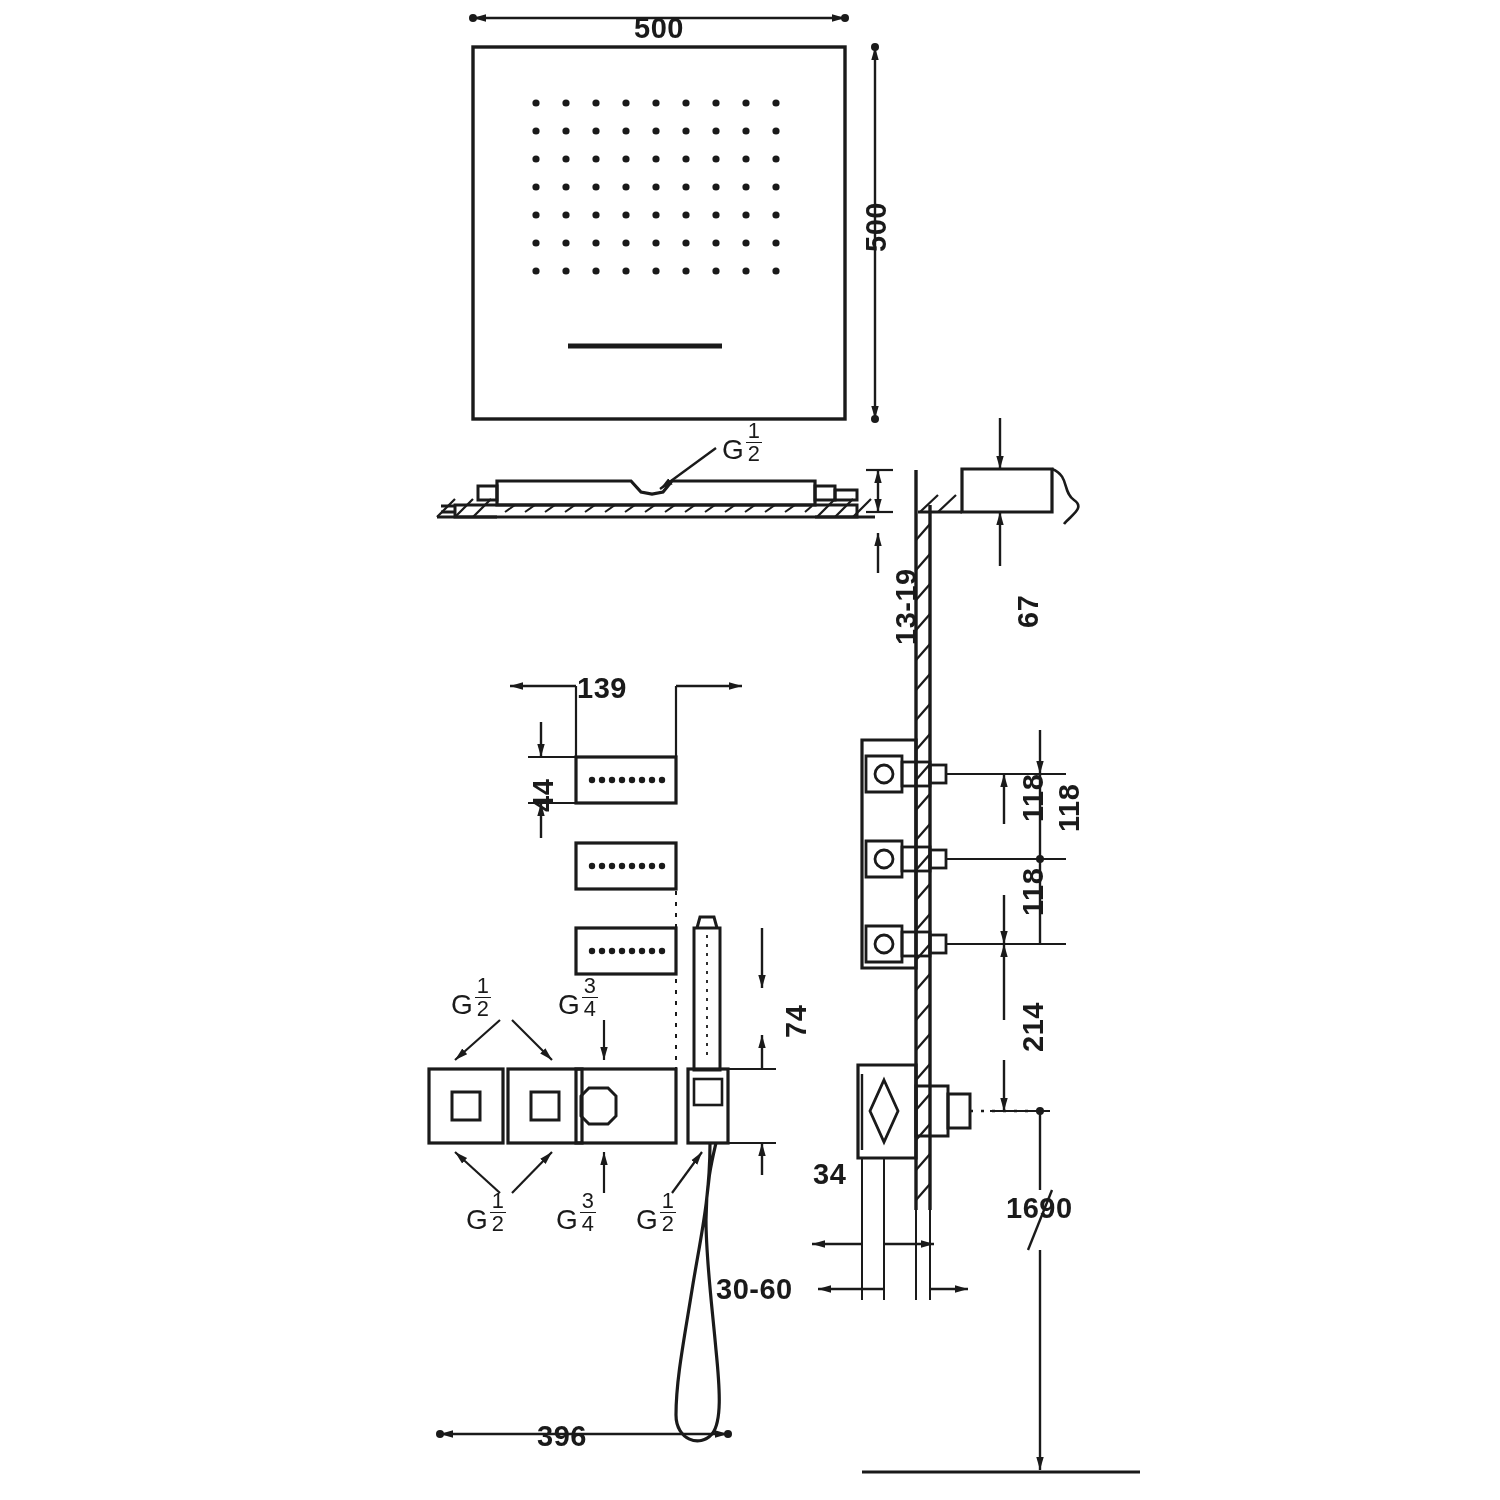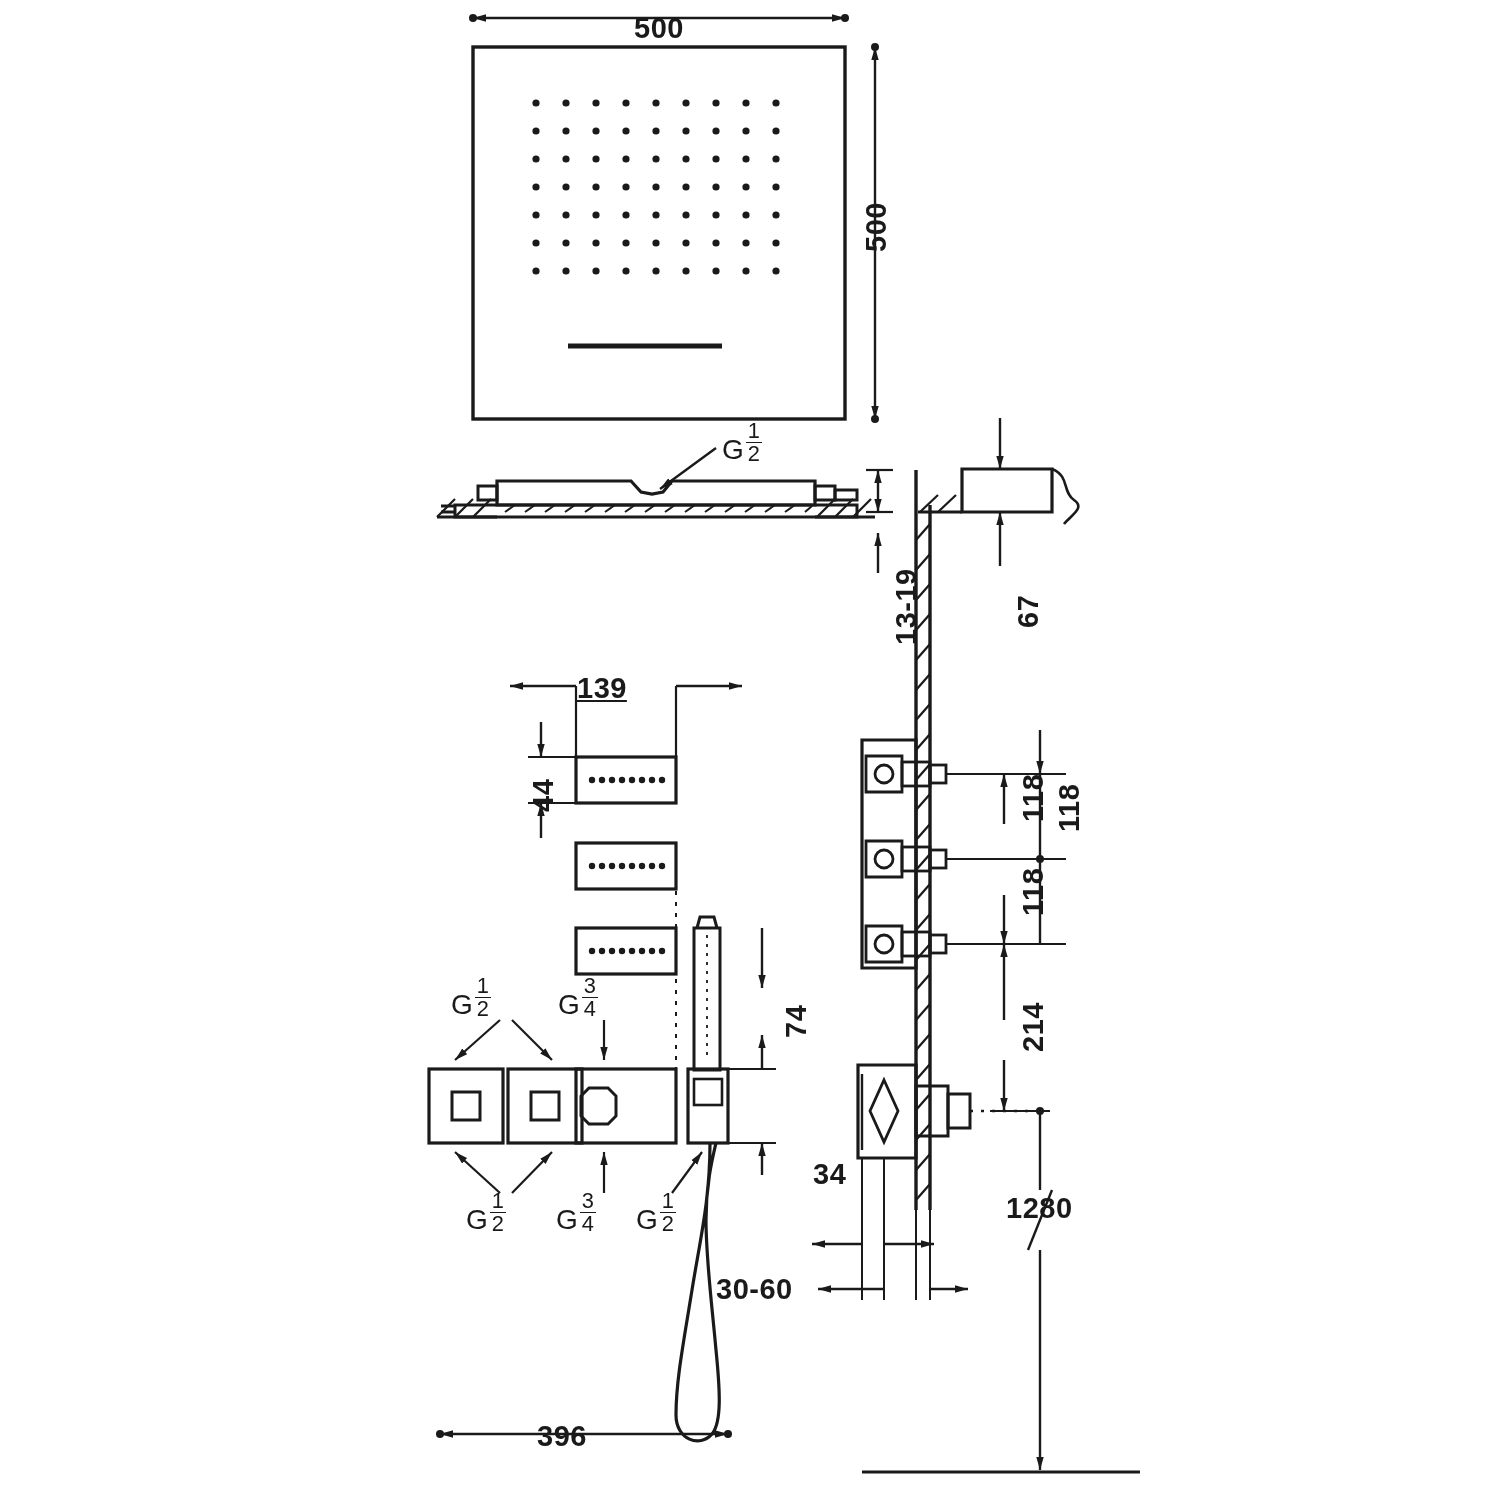--- a/index.html
+++ b/index.html
@@ -405,35 +405,35 @@
   </svg>
 
   <div class="dim-label" style="left:634px; top:12px;">500</div>
 
   <div class="dim-label vert" style="left:860px; top:252px;">500</div>
 
   <div class="dim-label vert" style="left:890px; top:645px;">13-19</div>
 
   <div class="dim-label vert" style="left:1012px; top:628px;">67</div>
 
-  <div class="dim-label" style="left:577px; top:672px;text-decoration:underline;">139</div>
+  <div class="dim-label" style="left:577px; top:672px;">139</div>
 
   <div class="dim-label vert" style="left:527px; top:812px;">44</div>
 
   <div class="dim-label vert" style="left:780px; top:1038px;">74</div>
 
   <div class="dim-label vert" style="left:1053px; top:832px;">118</div>
 
   <div class="dim-label vert" style="left:1017px; top:822px;">118</div>
 
   <div class="dim-label vert" style="left:1017px; top:916px;">118</div>
 
   <div class="dim-label vert" style="left:1017px; top:1052px;">214</div>
 
-  <div class="dim-label" style="left:1006px; top:1192px;">1280</div>
+  <div class="dim-label" style="left:1006px; top:1192px;">1690</div>
 
   <div class="dim-label" style="left:813px; top:1158px;">34</div>
 
   <div class="dim-label" style="left:716px; top:1273px;">30-60</div>
 
   <div class="dim-label" style="left:537px; top:1420px;">396</div>
 
   <div class="thread-label" style="left:722px; top:420px;">
     <span>G</span><span class="frac"><span class="num">1</span><span class="den">2</span></span>
   </div>

